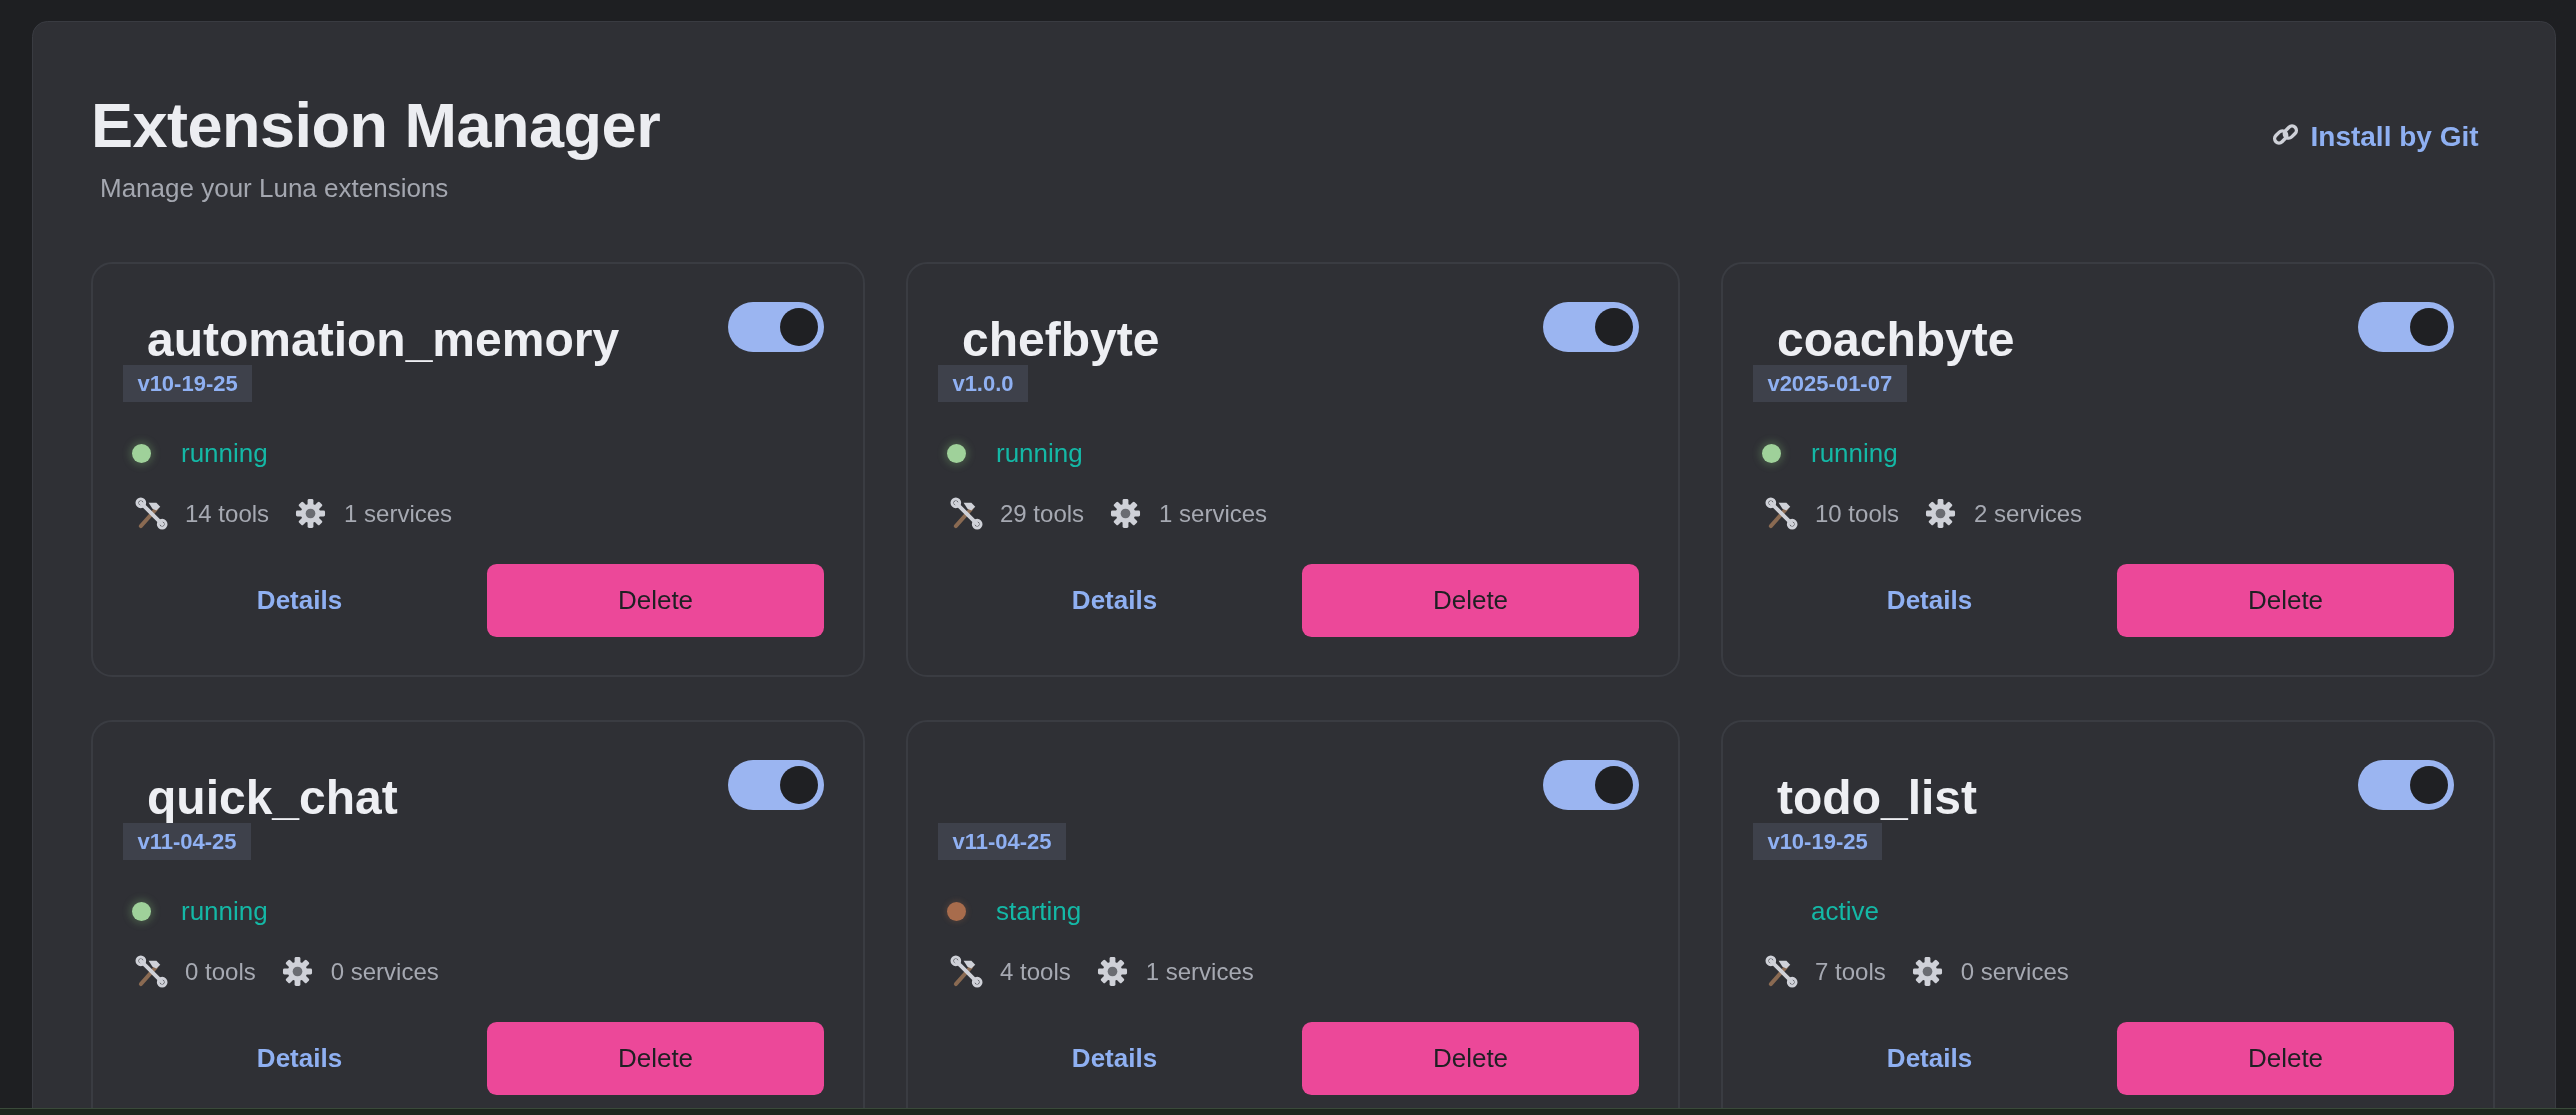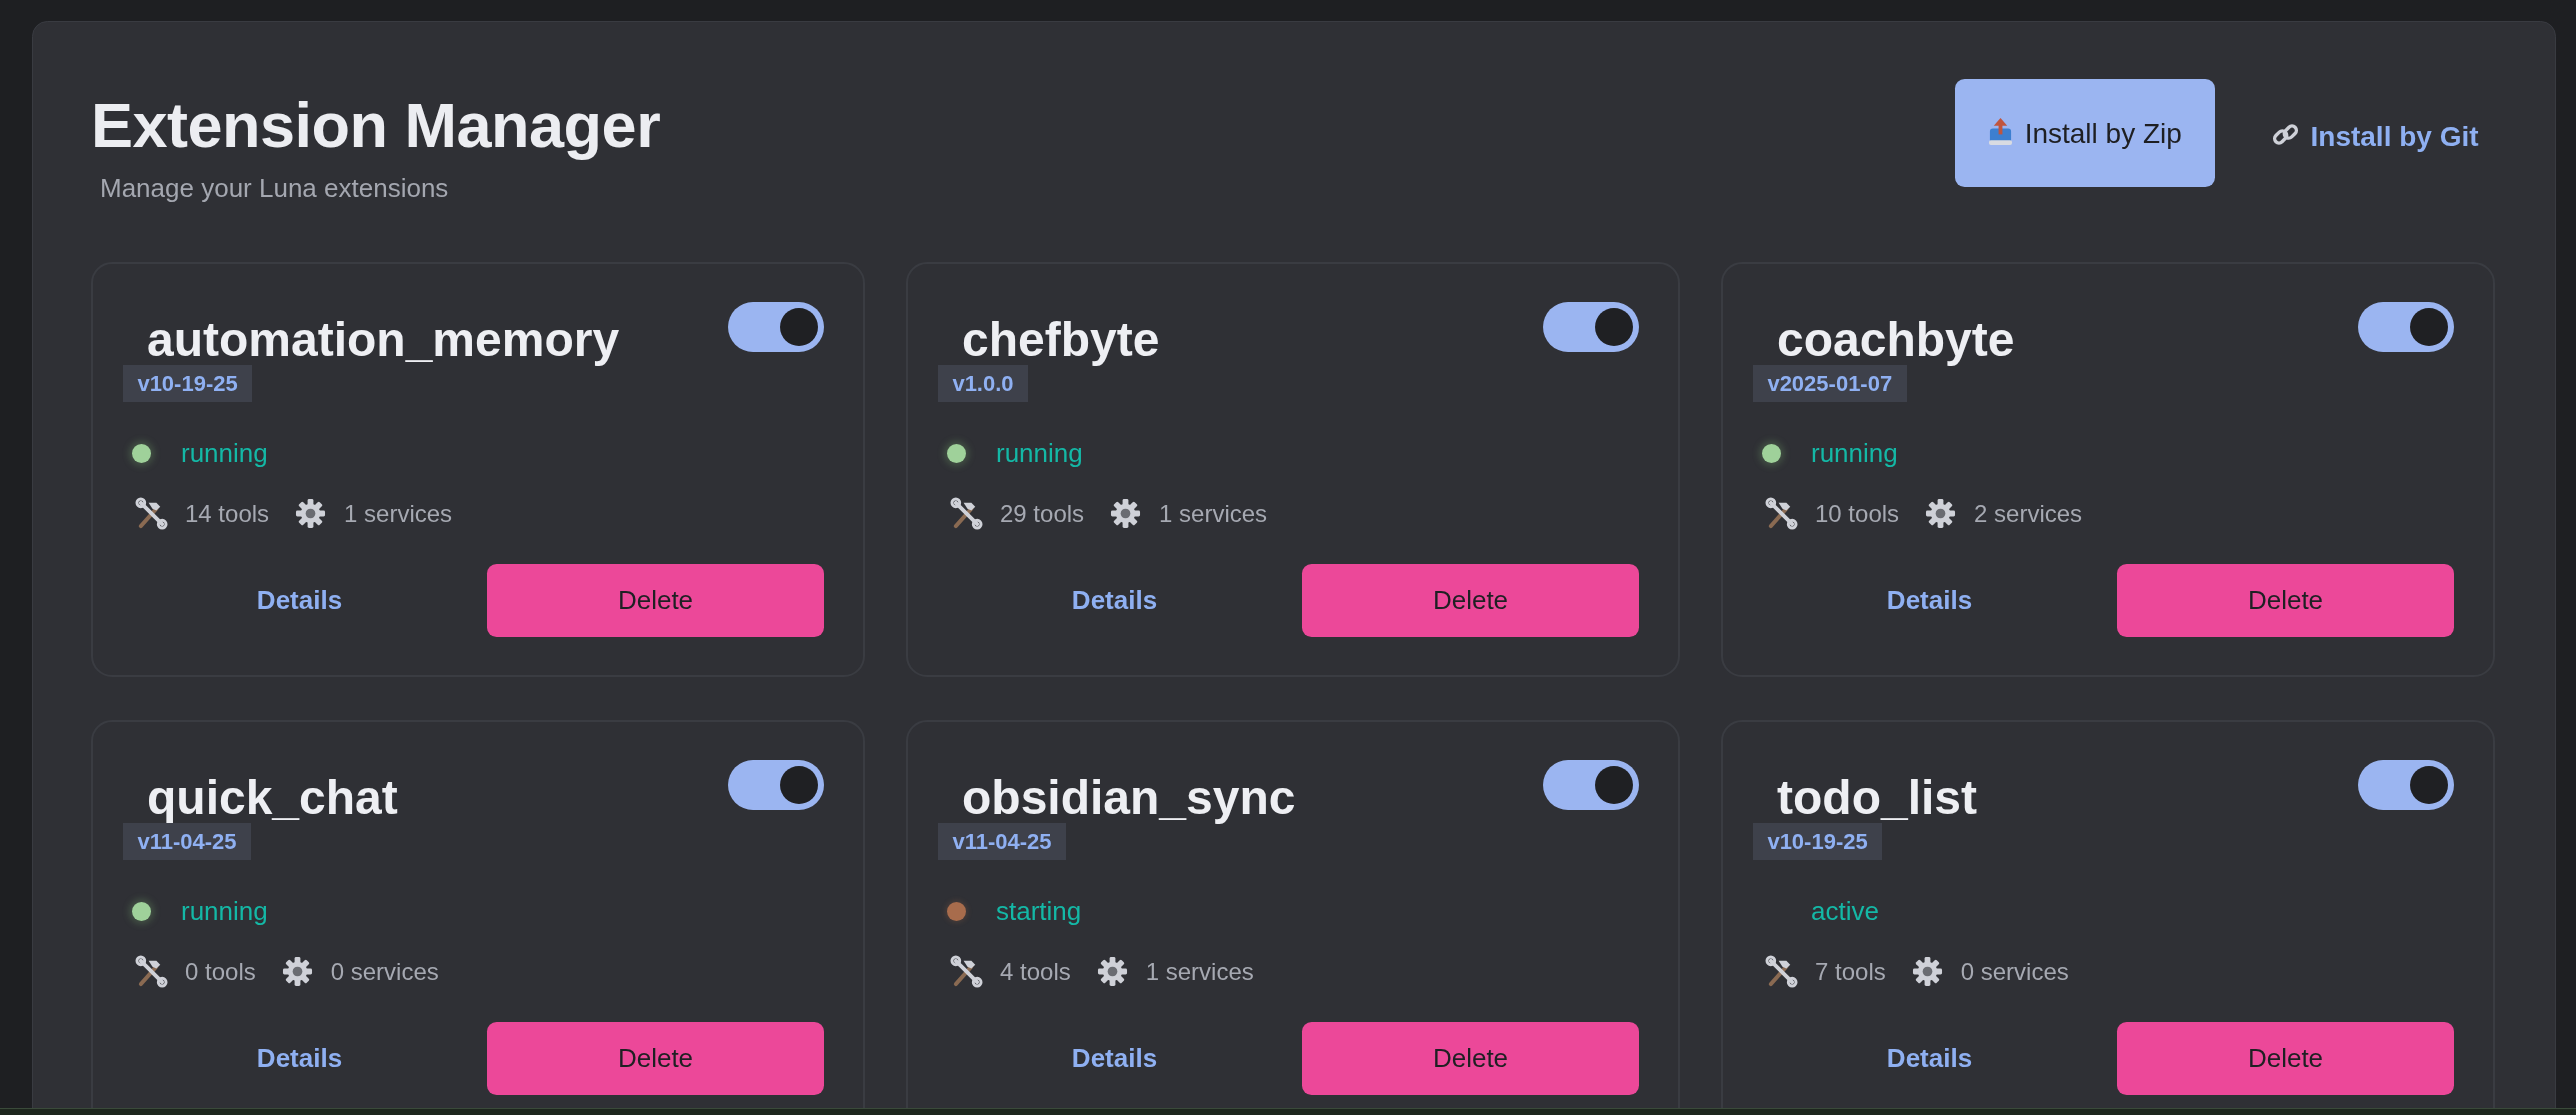--- a/index.html
+++ b/index.html
@@ -77,32 +77,20 @@
     border-radius:9.6px; color:#1f2023; font-size:26px; font-family:inherit; cursor:pointer;
   }
 </style>
 </head>
 <body>
 
 <div class="panel">
   <h1 class="header-title">Extension Manager</h1>
   <div class="header-sub">Manage your Luna extensions</div>
 
-  <button class="zip-btn">
-    <span>
-      <span class="ico">
-        <svg width="25" height="29" viewBox="0 0 26 30">
-          <rect x="2" y="12" width="22" height="14" rx="3" fill="#3d7fd0"></rect>
-          <rect x="1" y="24" width="24" height="5" rx="2" fill="#d8dbe2"></rect>
-          <rect x="11" y="4" width="4" height="14" fill="#c0553e"></rect>
-          <polygon points="6,9 13,1 20,9" fill="#c0553e"></polygon>
-        </svg>
-      </span><span>Install by Zip</span>
-    </span>
-  </button>
 
   <button class="git-btn">
     <span class="ico">
       <svg width="27" height="27" viewBox="0 0 28 28">
         <g fill="none" stroke="#cfd1d8" stroke-width="3.5">
           <rect x="2" y="12" width="14" height="9" rx="4.5" transform="rotate(-45 9 16.5)"></rect>
           <rect x="12" y="7" width="14" height="9" rx="4.5" transform="rotate(-45 19 11.5)"></rect>
         </g>
       </svg>
     </span>
@@ -277,21 +265,20 @@
               </svg>
         </span>
             <span>0 services</span>
           </span>
       </div>
       <button class="details-btn">Details</button>
       <button class="delete-btn">Delete</button>
     </div>
 
     <div class="card">
-      <h2 class="card-name">obsidian_sync</h2>
       <div class="toggle">
           <div class="knob"></div>
         </div>
       <div class="badge">v11-04-25</div>
       <div class="status">
         <span class="dot starting"></span>
         <span class="status-text">starting</span>
       </div>
       <div class="stats">
         <span class="stat">

